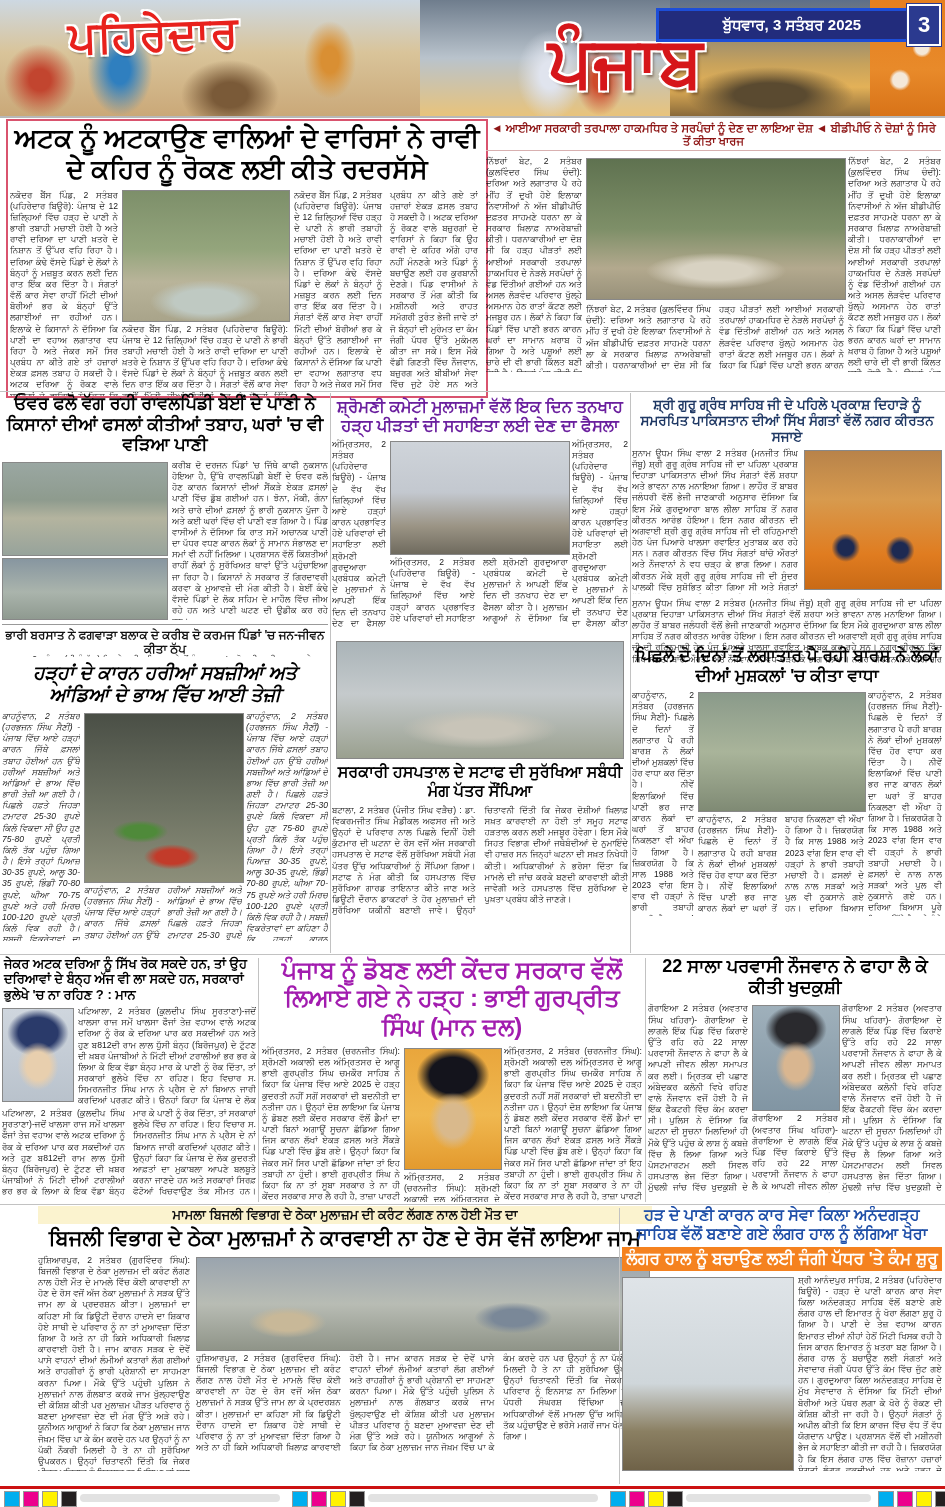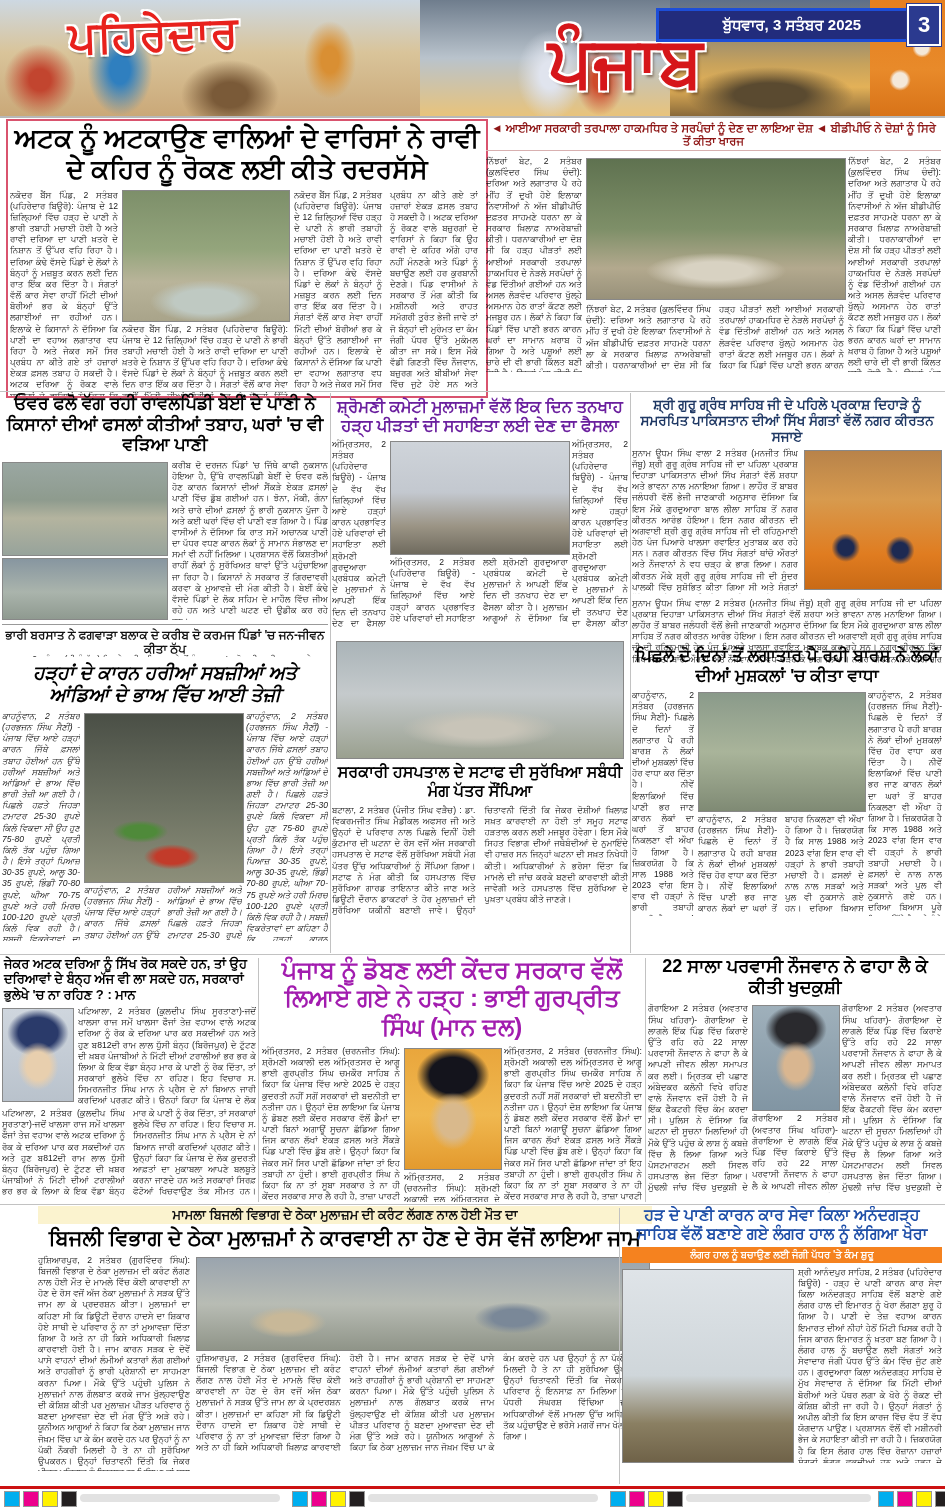--- a/index.html
+++ b/index.html
@@ -210,21 +210,21 @@
     <div class="hl" style="font-size:21px;color:#000;margin-top:2px;">ਬਿਜਲੀ ਵਿਭਾਗ ਦੇ ਠੇਕਾ ਮੁਲਾਜ਼ਮਾਂ ਨੇ ਕਾਰਵਾਈ ਨਾ ਹੋਣ ਦੇ ਰੋਸ ਵੱਜੋਂ ਲਾਇਆ ਜਾਮ</div>
     <div style="position:relative;height:216px;margin-top:4px;">
       <div class="ph ph-jam" style="left:158px;top:2px;width:452px;height:92px;"></div>
       <div class="bd" style="position:absolute;left:0;top:0;width:152px;height:216px;overflow:hidden;">ਹੁਸ਼ਿਆਰਪੁਰ, 2 ਸਤੰਬਰ (ਗੁਰਵਿੰਦਰ ਸਿੰਘ): ਬਿਜਲੀ ਵਿਭਾਗ ਦੇ ਠੇਕਾ ਮੁਲਾਜ਼ਮ ਦੀ ਕਰੰਟ ਲੱਗਣ ਨਾਲ ਹੋਈ ਮੌਤ ਦੇ ਮਾਮਲੇ ਵਿੱਚ ਕੋਈ ਕਾਰਵਾਈ ਨਾ ਹੋਣ ਦੇ ਰੋਸ ਵਜੋਂ ਅੱਜ ਠੇਕਾ ਮੁਲਾਜ਼ਮਾਂ ਨੇ ਸੜਕ ਉੱਤੇ ਜਾਮ ਲਾ ਕੇ ਪ੍ਰਦਰਸ਼ਨ ਕੀਤਾ। ਮੁਲਾਜ਼ਮਾਂ ਦਾ ਕਹਿਣਾ ਸੀ ਕਿ ਡਿਊਟੀ ਦੌਰਾਨ ਹਾਦਸੇ ਦਾ ਸ਼ਿਕਾਰ ਹੋਏ ਸਾਥੀ ਦੇ ਪਰਿਵਾਰ ਨੂੰ ਨਾ ਤਾਂ ਮੁਆਵਜ਼ਾ ਦਿੱਤਾ ਗਿਆ ਹੈ ਅਤੇ ਨਾ ਹੀ ਕਿਸੇ ਅਧਿਕਾਰੀ ਖ਼ਿਲਾਫ਼ ਕਾਰਵਾਈ ਹੋਈ ਹੈ। ਜਾਮ ਕਾਰਨ ਸੜਕ ਦੇ ਦੋਵੇਂ ਪਾਸੇ ਵਾਹਨਾਂ ਦੀਆਂ ਲੰਮੀਆਂ ਕਤਾਰਾਂ ਲੱਗ ਗਈਆਂ ਅਤੇ ਰਾਹਗੀਰਾਂ ਨੂੰ ਭਾਰੀ ਪ੍ਰੇਸ਼ਾਨੀ ਦਾ ਸਾਹਮਣਾ ਕਰਨਾ ਪਿਆ। ਮੌਕੇ ਉੱਤੇ ਪਹੁੰਚੀ ਪੁਲਿਸ ਨੇ ਮੁਲਾਜ਼ਮਾਂ ਨਾਲ ਗੱਲਬਾਤ ਕਰਕੇ ਜਾਮ ਖੁੱਲ੍ਹਵਾਉਣ ਦੀ ਕੋਸ਼ਿਸ਼ ਕੀਤੀ ਪਰ ਮੁਲਾਜ਼ਮ ਪੀੜਤ ਪਰਿਵਾਰ ਨੂੰ ਬਣਦਾ ਮੁਆਵਜ਼ਾ ਦੇਣ ਦੀ ਮੰਗ ਉੱਤੇ ਅੜੇ ਰਹੇ। ਯੂਨੀਅਨ ਆਗੂਆਂ ਨੇ ਕਿਹਾ ਕਿ ਠੇਕਾ ਮੁਲਾਜ਼ਮ ਜਾਨ ਜੋਖ਼ਮ ਵਿੱਚ ਪਾ ਕੇ ਕੰਮ ਕਰਦੇ ਹਨ ਪਰ ਉਨ੍ਹਾਂ ਨੂੰ ਨਾ ਪੱਕੀ ਨੌਕਰੀ ਮਿਲਦੀ ਹੈ ਤੇ ਨਾ ਹੀ ਸੁਰੱਖਿਆ ਉਪਕਰਨ। ਉਨ੍ਹਾਂ ਚਿਤਾਵਨੀ ਦਿੱਤੀ ਕਿ ਜੇਕਰ ਪੀੜਤ ਪਰਿਵਾਰ ਨੂੰ ਇਨਸਾਫ਼ ਨਾ ਮਿਲਿਆ ਤਾਂ ਸੂਬਾ ਪੱਧਰੀ ਸੰਘਰਸ਼ ਵਿੱਢਿਆ ਜਾਵੇਗਾ। ਅਧਿਕਾਰੀਆਂ ਵੱਲੋਂ ਮਾਮਲਾ ਉੱਚ ਅਧਿਕਾਰੀਆਂ ਤੱਕ ਪਹੁੰਚਾਉਣ ਦੇ ਭਰੋਸੇ ਮਗਰੋਂ ਜਾਮ ਖੋਲ੍ਹ ਦਿੱਤਾ ਗਿਆ।</div>
       <div class="bd" style="position:absolute;left:158px;top:98px;width:452px;height:118px;overflow:hidden;column-count:3;column-gap:9px;">ਹੁਸ਼ਿਆਰਪੁਰ, 2 ਸਤੰਬਰ (ਗੁਰਵਿੰਦਰ ਸਿੰਘ): ਬਿਜਲੀ ਵਿਭਾਗ ਦੇ ਠੇਕਾ ਮੁਲਾਜ਼ਮ ਦੀ ਕਰੰਟ ਲੱਗਣ ਨਾਲ ਹੋਈ ਮੌਤ ਦੇ ਮਾਮਲੇ ਵਿੱਚ ਕੋਈ ਕਾਰਵਾਈ ਨਾ ਹੋਣ ਦੇ ਰੋਸ ਵਜੋਂ ਅੱਜ ਠੇਕਾ ਮੁਲਾਜ਼ਮਾਂ ਨੇ ਸੜਕ ਉੱਤੇ ਜਾਮ ਲਾ ਕੇ ਪ੍ਰਦਰਸ਼ਨ ਕੀਤਾ। ਮੁਲਾਜ਼ਮਾਂ ਦਾ ਕਹਿਣਾ ਸੀ ਕਿ ਡਿਊਟੀ ਦੌਰਾਨ ਹਾਦਸੇ ਦਾ ਸ਼ਿਕਾਰ ਹੋਏ ਸਾਥੀ ਦੇ ਪਰਿਵਾਰ ਨੂੰ ਨਾ ਤਾਂ ਮੁਆਵਜ਼ਾ ਦਿੱਤਾ ਗਿਆ ਹੈ ਅਤੇ ਨਾ ਹੀ ਕਿਸੇ ਅਧਿਕਾਰੀ ਖ਼ਿਲਾਫ਼ ਕਾਰਵਾਈ ਹੋਈ ਹੈ। ਜਾਮ ਕਾਰਨ ਸੜਕ ਦੇ ਦੋਵੇਂ ਪਾਸੇ ਵਾਹਨਾਂ ਦੀਆਂ ਲੰਮੀਆਂ ਕਤਾਰਾਂ ਲੱਗ ਗਈਆਂ ਅਤੇ ਰਾਹਗੀਰਾਂ ਨੂੰ ਭਾਰੀ ਪ੍ਰੇਸ਼ਾਨੀ ਦਾ ਸਾਹਮਣਾ ਕਰਨਾ ਪਿਆ। ਮੌਕੇ ਉੱਤੇ ਪਹੁੰਚੀ ਪੁਲਿਸ ਨੇ ਮੁਲਾਜ਼ਮਾਂ ਨਾਲ ਗੱਲਬਾਤ ਕਰਕੇ ਜਾਮ ਖੁੱਲ੍ਹਵਾਉਣ ਦੀ ਕੋਸ਼ਿਸ਼ ਕੀਤੀ ਪਰ ਮੁਲਾਜ਼ਮ ਪੀੜਤ ਪਰਿਵਾਰ ਨੂੰ ਬਣਦਾ ਮੁਆਵਜ਼ਾ ਦੇਣ ਦੀ ਮੰਗ ਉੱਤੇ ਅੜੇ ਰਹੇ। ਯੂਨੀਅਨ ਆਗੂਆਂ ਨੇ ਕਿਹਾ ਕਿ ਠੇਕਾ ਮੁਲਾਜ਼ਮ ਜਾਨ ਜੋਖ਼ਮ ਵਿੱਚ ਪਾ ਕੇ ਕੰਮ ਕਰਦੇ ਹਨ ਪਰ ਉਨ੍ਹਾਂ ਨੂੰ ਨਾ ਪੱਕੀ ਨੌਕਰੀ ਮਿਲਦੀ ਹੈ ਤੇ ਨਾ ਹੀ ਸੁਰੱਖਿਆ ਉਪਕਰਨ। ਉਨ੍ਹਾਂ ਚਿਤਾਵਨੀ ਦਿੱਤੀ ਕਿ ਜੇਕਰ ਪੀੜਤ ਪਰਿਵਾਰ ਨੂੰ ਇਨਸਾਫ਼ ਨਾ ਮਿਲਿਆ ਤਾਂ ਸੂਬਾ ਪੱਧਰੀ ਸੰਘਰਸ਼ ਵਿੱਢਿਆ ਜਾਵੇਗਾ। ਅਧਿਕਾਰੀਆਂ ਵੱਲੋਂ ਮਾਮਲਾ ਉੱਚ ਅਧਿਕਾਰੀਆਂ ਤੱਕ ਪਹੁੰਚਾਉਣ ਦੇ ਭਰੋਸੇ ਮਗਰੋਂ ਜਾਮ ਖੋਲ੍ਹ ਦਿੱਤਾ ਗਿਆ।</div>
     </div>
   </div>
 
   <div class="art" style="left:622px;top:1206px;width:320px;height:278px;">
     <div class="hl" style="font-size:16px;color:#1f4fa8;">ਹੜ ਦੇ ਪਾਣੀ ਕਾਰਨ ਕਾਰ ਸੇਵਾ ਕਿਲਾ ਅਨੰਦਗੜ੍ਹ ਸਾਹਿਬ ਵੱਲੋਂ ਬਣਾਏ ਗਏ ਲੰਗਰ ਹਾਲ ਨੂੰ ਲੱਗਿਆ ਖੋਰਾ</div>
-    <div class="orangebar" style="font-size:10px;padding:2px 0;margin-top:3px;">ਲੰਗਰ ਹਾਲ ਨੂੰ ਬਚਾਉਣ ਲਈ ਜੰਗੀ ਪੱਧਰ 'ਤੇ ਕੰਮ ਸ਼ੁਰੂ</div>
+    <div class="orangebar" style="font-size:17px;padding:2px 0;margin-top:3px;">ਲੰਗਰ ਹਾਲ ਨੂੰ ਬਚਾਉਣ ਲਈ ਜੰਗੀ ਪੱਧਰ 'ਤੇ ਕੰਮ ਸ਼ੁਰੂ</div>
     <div style="position:relative;height:196px;margin-top:4px;">
       <div class="ph ph-hall" style="left:0;top:2px;width:170px;height:192px;"></div>
       <div class="bd" style="position:absolute;left:176px;top:0;width:144px;height:196px;overflow:hidden;">ਸ਼੍ਰੀ ਆਨੰਦਪੁਰ ਸਾਹਿਬ, 2 ਸਤੰਬਰ (ਪਹਿਰੇਦਾਰ ਬਿਊਰੋ) - ਹੜ੍ਹ ਦੇ ਪਾਣੀ ਕਾਰਨ ਕਾਰ ਸੇਵਾ ਕਿਲਾ ਅਨੰਦਗੜ੍ਹ ਸਾਹਿਬ ਵੱਲੋਂ ਬਣਾਏ ਗਏ ਲੰਗਰ ਹਾਲ ਦੀ ਇਮਾਰਤ ਨੂੰ ਖੋਰਾ ਲੱਗਣਾ ਸ਼ੁਰੂ ਹੋ ਗਿਆ ਹੈ। ਪਾਣੀ ਦੇ ਤੇਜ਼ ਵਹਾਅ ਕਾਰਨ ਇਮਾਰਤ ਦੀਆਂ ਨੀਹਾਂ ਹੇਠੋਂ ਮਿੱਟੀ ਖਿਸਕ ਰਹੀ ਹੈ ਜਿਸ ਕਾਰਨ ਇਮਾਰਤ ਨੂੰ ਖ਼ਤਰਾ ਬਣ ਗਿਆ ਹੈ। ਲੰਗਰ ਹਾਲ ਨੂੰ ਬਚਾਉਣ ਲਈ ਸੰਗਤਾਂ ਅਤੇ ਸੇਵਾਦਾਰ ਜੰਗੀ ਪੱਧਰ ਉੱਤੇ ਕੰਮ ਵਿੱਚ ਜੁੱਟ ਗਏ ਹਨ। ਗੁਰਦੁਆਰਾ ਕਿਲਾ ਅਨੰਦਗੜ੍ਹ ਸਾਹਿਬ ਦੇ ਮੁੱਖ ਸੇਵਾਦਾਰ ਨੇ ਦੱਸਿਆ ਕਿ ਮਿੱਟੀ ਦੀਆਂ ਬੋਰੀਆਂ ਅਤੇ ਪੱਥਰ ਲਗਾ ਕੇ ਖੋਰੇ ਨੂੰ ਰੋਕਣ ਦੀ ਕੋਸ਼ਿਸ਼ ਕੀਤੀ ਜਾ ਰਹੀ ਹੈ। ਉਨ੍ਹਾਂ ਸੰਗਤਾਂ ਨੂੰ ਅਪੀਲ ਕੀਤੀ ਕਿ ਇਸ ਕਾਰਜ ਵਿੱਚ ਵੱਧ ਤੋਂ ਵੱਧ ਯੋਗਦਾਨ ਪਾਉਣ। ਪ੍ਰਸ਼ਾਸਨ ਵੱਲੋਂ ਵੀ ਮਸ਼ੀਨਰੀ ਭੇਜ ਕੇ ਸਹਾਇਤਾ ਕੀਤੀ ਜਾ ਰਹੀ ਹੈ। ਜ਼ਿਕਰਯੋਗ ਹੈ ਕਿ ਇਸ ਲੰਗਰ ਹਾਲ ਵਿੱਚ ਰੋਜ਼ਾਨਾ ਹਜ਼ਾਰਾਂ ਸੰਗਤਾਂ ਲੰਗਰ ਛਕਦੀਆਂ ਹਨ ਅਤੇ ਹੜ੍ਹ ਦੇ ਦਿਨਾਂ ਵਿੱਚ ਇੱਥੋਂ ਪੀੜਤਾਂ ਲਈ ਲੰਗਰ ਤਿਆਰ ਕਰਕੇ ਭੇਜਿਆ ਜਾ ਰਿਹਾ ਸੀ। ਸੇਵਾਦਾਰਾਂ ਨੇ ਉਮੀਦ ਪ੍ਰਗਟਾਈ ਕਿ ਸੰਗਤਾਂ ਦੇ ਸਹਿਯੋਗ ਨਾਲ ਇਮਾਰਤ ਨੂੰ ਬਚਾ ਲਿਆ ਜਾਵੇਗਾ।</div>
     </div>
   </div>
 
   <div class="hline" style="left:0;top:391px;width:945px;"></div>
   <div class="hline" style="left:0;top:954px;width:945px;"></div>
   <div class="hline" style="left:0;top:1204px;width:945px;"></div>
   <div class="vline" style="left:330px;top:393px;height:560px;"></div>

